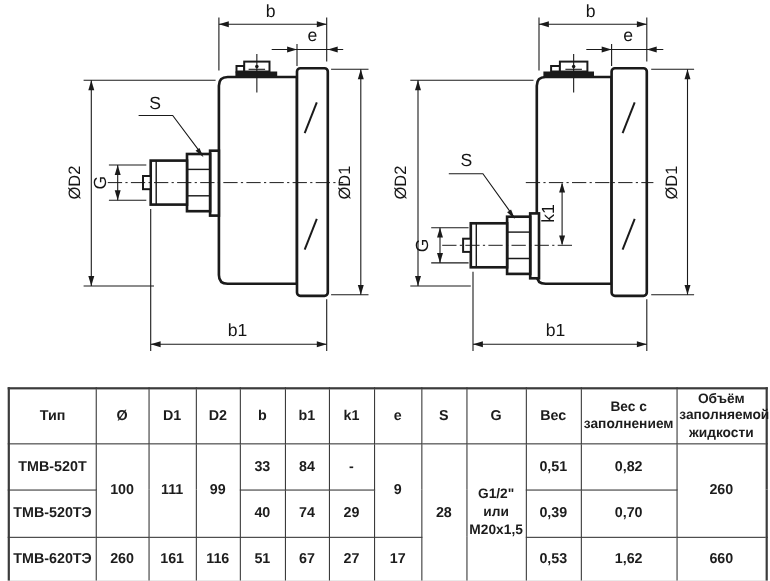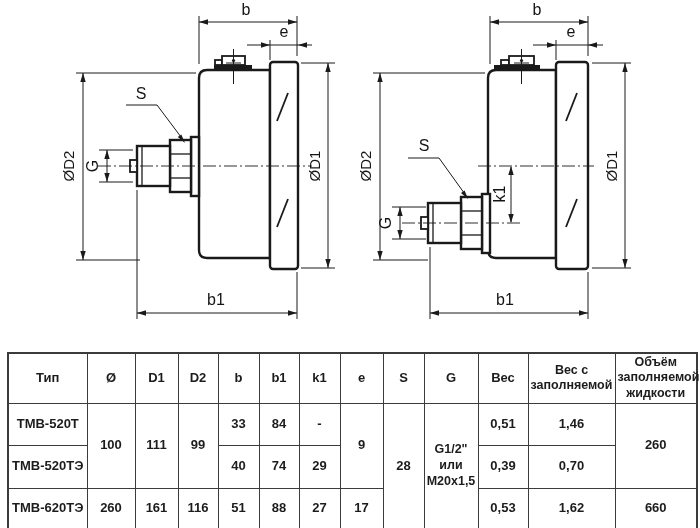--- a/index.html
+++ b/index.html
@@ -245,57 +245,57 @@
     <th>Ø</th>
     <th>D1</th>
     <th>D2</th>
     <th>b</th>
     <th>b1</th>
     <th>k1</th>
     <th>e</th>
     <th>S</th>
     <th>G</th>
     <th>Вес</th>
-    <th class="hdr2">Вес с заполняемой</th>
+    <th class="hdr2">Вес с заполнением</th>
     <th class="hdr2">Объём заполняемой жидкости</th>
   </tr>
   <tr class="r1">
     <td>ТМВ-520Т</td>
     <td rowspan="2">100</td>
     <td rowspan="2">111</td>
     <td rowspan="2">99</td>
     <td>33</td>
     <td>84</td>
     <td>-</td>
     <td rowspan="2">9</td>
     <td rowspan="3">28</td>
     <td rowspan="3" class="gcell">
       <div>G1/2"</div>
       <div>или</div>
       <div>M20x1,5</div>
     </td>
     <td>0,51</td>
-    <td>1,46</td>
+    <td>0,82</td>
     <td rowspan="2">260</td>
   </tr>
   <tr class="r2">
     <td>ТМВ-520ТЭ</td>
     <td>40</td>
     <td>74</td>
     <td>29</td>
     <td>0,39</td>
     <td>0,70</td>
   </tr>
   <tr class="r3">
     <td>ТМВ-620ТЭ</td>
     <td>260</td>
     <td>161</td>
     <td>116</td>
     <td>51</td>
-    <td>88</td>
+    <td>67</td>
     <td>27</td>
     <td>17</td>
     <td>0,53</td>
     <td>1,62</td>
     <td>660</td>
   </tr>
 </tbody>
     </table>
 
 </div>

